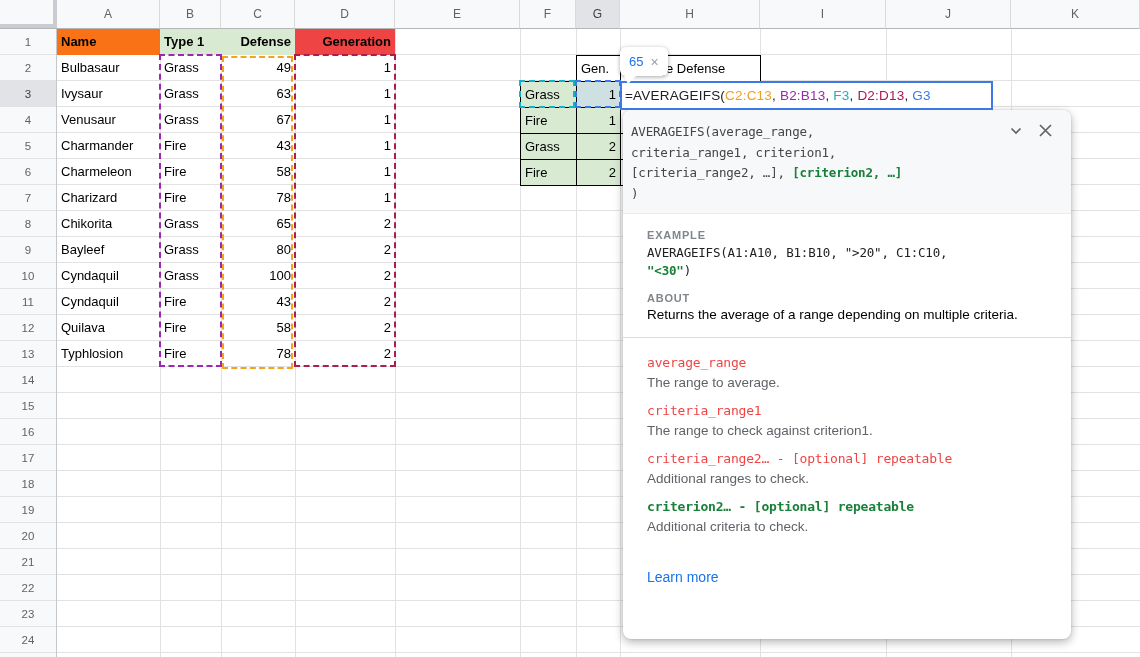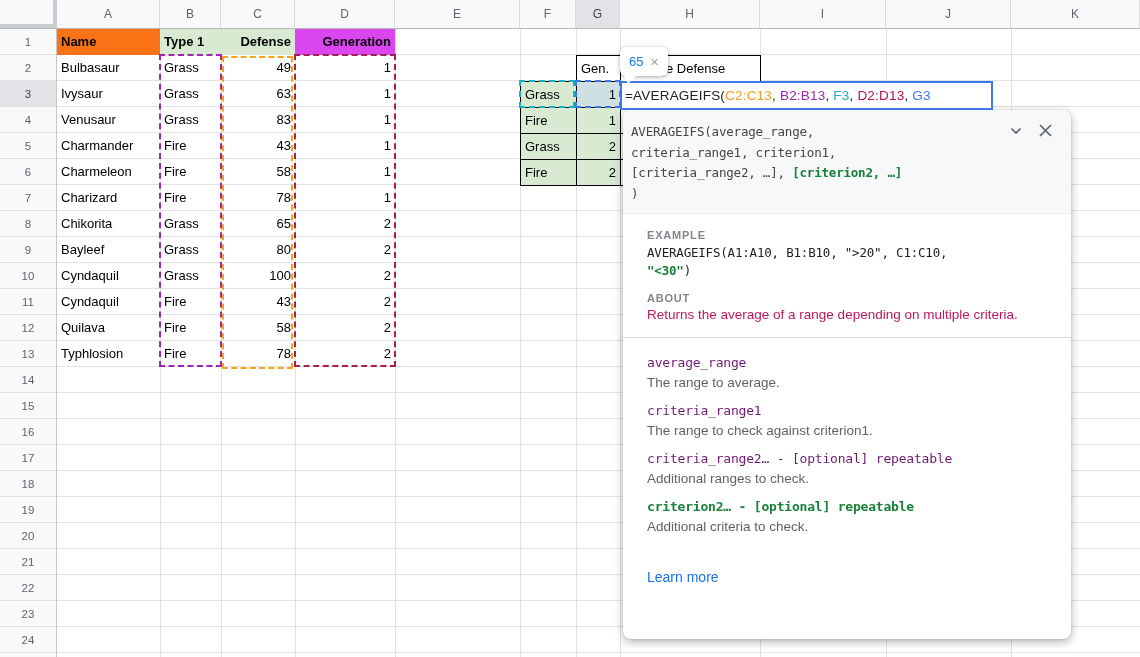--- a/index.html
+++ b/index.html
@@ -53,24 +53,24 @@
   #popup-head { position:relative; background:#f7f8f9; padding:12px 92px 9px 8px;
     border-bottom:1px solid #ececec; border-radius:8px 8px 0 0; }
   #popup-head .syntax { font-family:"DejaVu Sans Mono", monospace; font-size:12.5px; line-height:20.5px;
     color:#444746; white-space:pre-wrap; letter-spacing:-.2px; }
   .head-icons { position:absolute; top:13px; right:18px; display:flex; gap:15px; align-items:center; color:#5f6368; }
   .head-icons svg { display:block; cursor:pointer; }
   #popup-body { padding:15px 24px 0 24px; }
   .lbl { font-size:11px; font-weight:bold; letter-spacing:.8px; color:#80868b; margin-bottom:3px; }
   .codeblock { font-family:"DejaVu Sans Mono", monospace; font-size:12.5px; line-height:17.5px;
     color:#202124; white-space:pre-wrap; letter-spacing:-.2px; margin-bottom:13px; }
-  #about-text { font-size:13.5px; color:#be185d; margin-bottom:6px; }
+  #about-text { font-size:13.5px; color:#000000; margin-bottom:6px; }
   .divider { border:none; border-top:1px solid #dcdcdc; margin:15px -24px 15px -24px; }
   .param { margin-bottom:9px; }
-  .param .pname { font-family:"DejaVu Sans Mono", monospace; font-size:13px; color:#701a75;
+  .param .pname { font-family:"DejaVu Sans Mono", monospace; font-size:13px; color:#ef4444;
     letter-spacing:-.2px; line-height:20px; }
   .param.active .pname { color:#188038; font-weight:bold; }
   .param .pdesc { font-size:13.5px; color:#5f6368; line-height:19px; }
   #learn-more { display:inline-block; margin-top:24px; font-size:14px; color:#1a73e8;
     text-decoration:none; cursor:pointer; }
 </style>
 </head>
 <body>
 
 <div id="sheet">
@@ -127,32 +127,32 @@
       <div class="rowh">22</div>
       <div class="rowh">23</div>
       <div class="rowh">24</div>
       <div class="rowh">25</div>
     </div>
 
   <div id="cells">
       <div class="cell bold" style="left: 57px; top: 29px; width: 103px; height: 26px; background: #f97316;">Name</div>
       <div class="cell bold" style="left: 160px; top: 29px; width: 61px; height: 26px; background: rgb(217, 234, 211);">Type 1</div>
       <div class="cell r bold" style="left: 221px; top: 29px; width: 74px; height: 26px; background: rgb(217, 234, 211);">Defense</div>
-      <div class="cell r bold" style="left: 295px; top: 29px; width: 100px; height: 26px; background: #d946ef;">Generation</div>
+      <div class="cell r bold" style="left: 295px; top: 29px; width: 100px; height: 26px; background: #ef4444;">Generation</div>
       <div class="cell" style="left: 57px; top: 55px; width: 103px; height: 26px;">Bulbasaur</div>
       <div class="cell" style="left: 160px; top: 55px; width: 61px; height: 26px;">Grass</div>
       <div class="cell r" style="left: 221px; top: 55px; width: 74px; height: 26px;">49</div>
       <div class="cell r" style="left: 295px; top: 55px; width: 100px; height: 26px;">1</div>
       <div class="cell" style="left: 57px; top: 81px; width: 103px; height: 26px;">Ivysaur</div>
       <div class="cell" style="left: 160px; top: 81px; width: 61px; height: 26px;">Grass</div>
       <div class="cell r" style="left: 221px; top: 81px; width: 74px; height: 26px;">63</div>
       <div class="cell r" style="left: 295px; top: 81px; width: 100px; height: 26px;">1</div>
       <div class="cell" style="left: 57px; top: 107px; width: 103px; height: 26px;">Venusaur</div>
       <div class="cell" style="left: 160px; top: 107px; width: 61px; height: 26px;">Grass</div>
-      <div class="cell r" style="left: 221px; top: 107px; width: 74px; height: 26px;">83</div>
+      <div class="cell r" style="left: 221px; top: 107px; width: 74px; height: 26px;">67</div>
       <div class="cell r" style="left: 295px; top: 107px; width: 100px; height: 26px;">1</div>
       <div class="cell" style="left: 57px; top: 133px; width: 103px; height: 26px;">Charmander</div>
       <div class="cell" style="left: 160px; top: 133px; width: 61px; height: 26px;">Fire</div>
       <div class="cell r" style="left: 221px; top: 133px; width: 74px; height: 26px;">43</div>
       <div class="cell r" style="left: 295px; top: 133px; width: 100px; height: 26px;">1</div>
       <div class="cell" style="left: 57px; top: 159px; width: 103px; height: 26px;">Charmeleon</div>
       <div class="cell" style="left: 160px; top: 159px; width: 61px; height: 26px;">Fire</div>
       <div class="cell r" style="left: 221px; top: 159px; width: 74px; height: 26px;">58</div>
       <div class="cell r" style="left: 295px; top: 159px; width: 100px; height: 26px;">1</div>
       <div class="cell" style="left: 57px; top: 185px; width: 103px; height: 26px;">Charizard</div>

